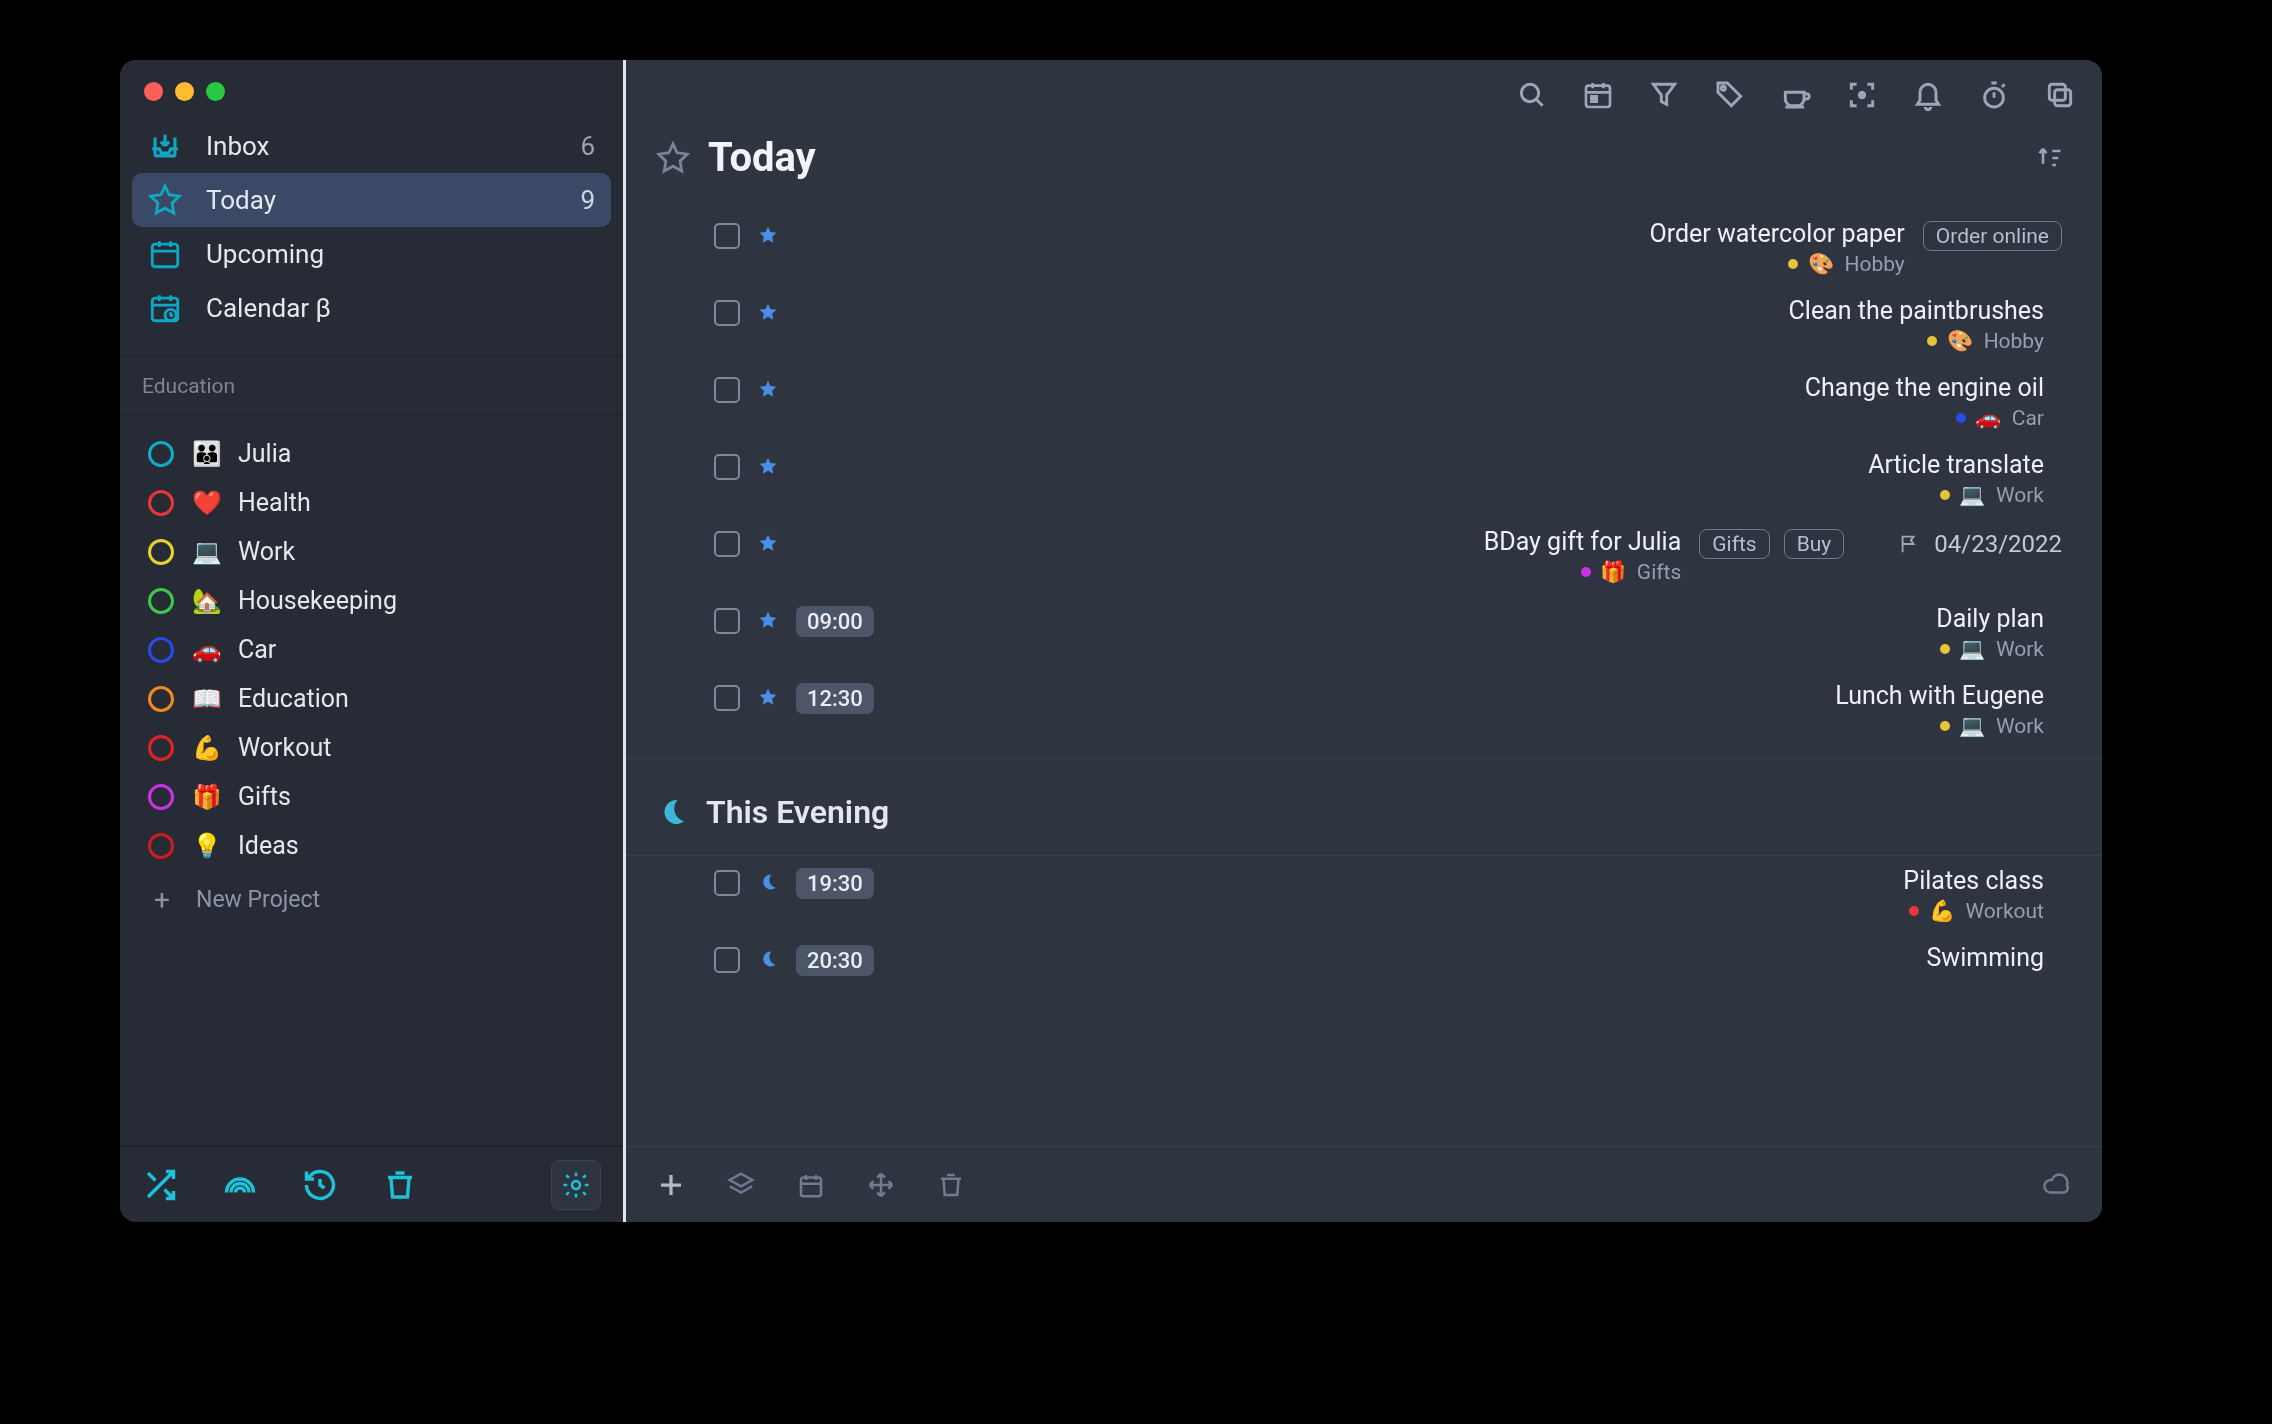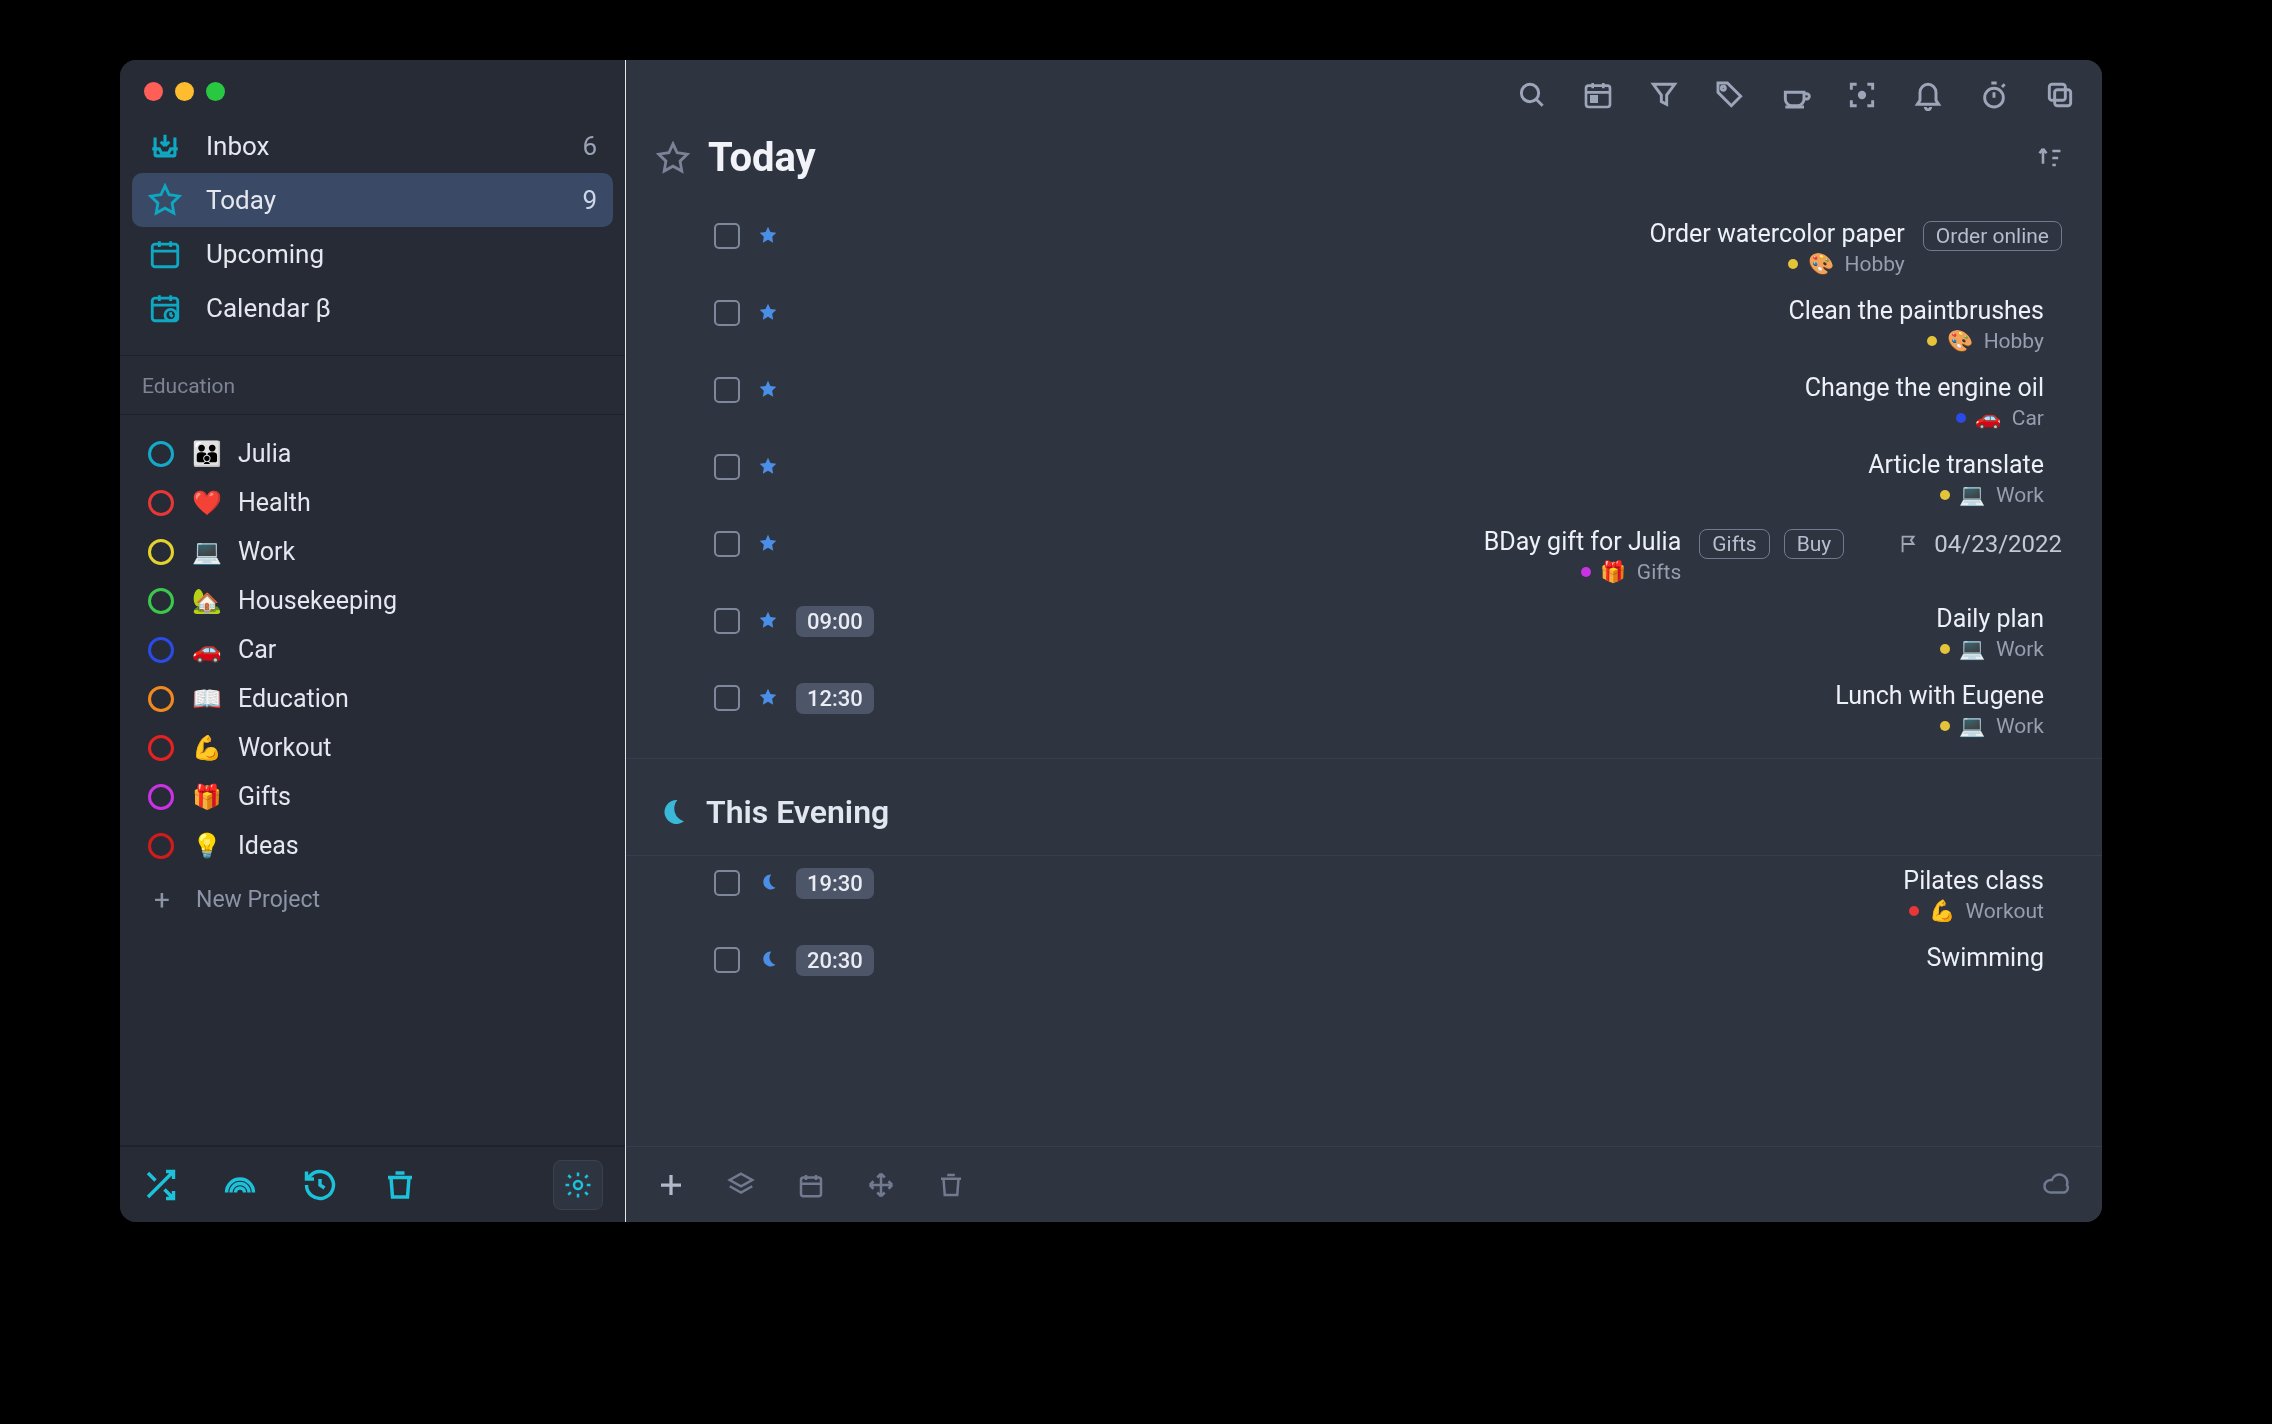--- a/index.html
+++ b/index.html
@@ -12,21 +12,21 @@
     border-radius:16px;
     overflow:hidden;
     display:flex;
     box-shadow: 0 40px 80px rgba(0,0,0,0.6);
   }
   .sidebar {
     width:506px;
     background:#272b36;
     display:flex;
     flex-direction:column;
-    border-right:1px solid #e5e5e5;
+    border-right:3px solid #e5e5e5;
   }
   .traffic {
     padding:22px 24px 10px 24px;
     display:flex; gap:12px;
   }
   .traffic span {
     width:19px; height:19px; border-radius:50%;
   }
   .traffic .red{background:#ff5f57;}
   .traffic .yellow{background:#febc2e;}

